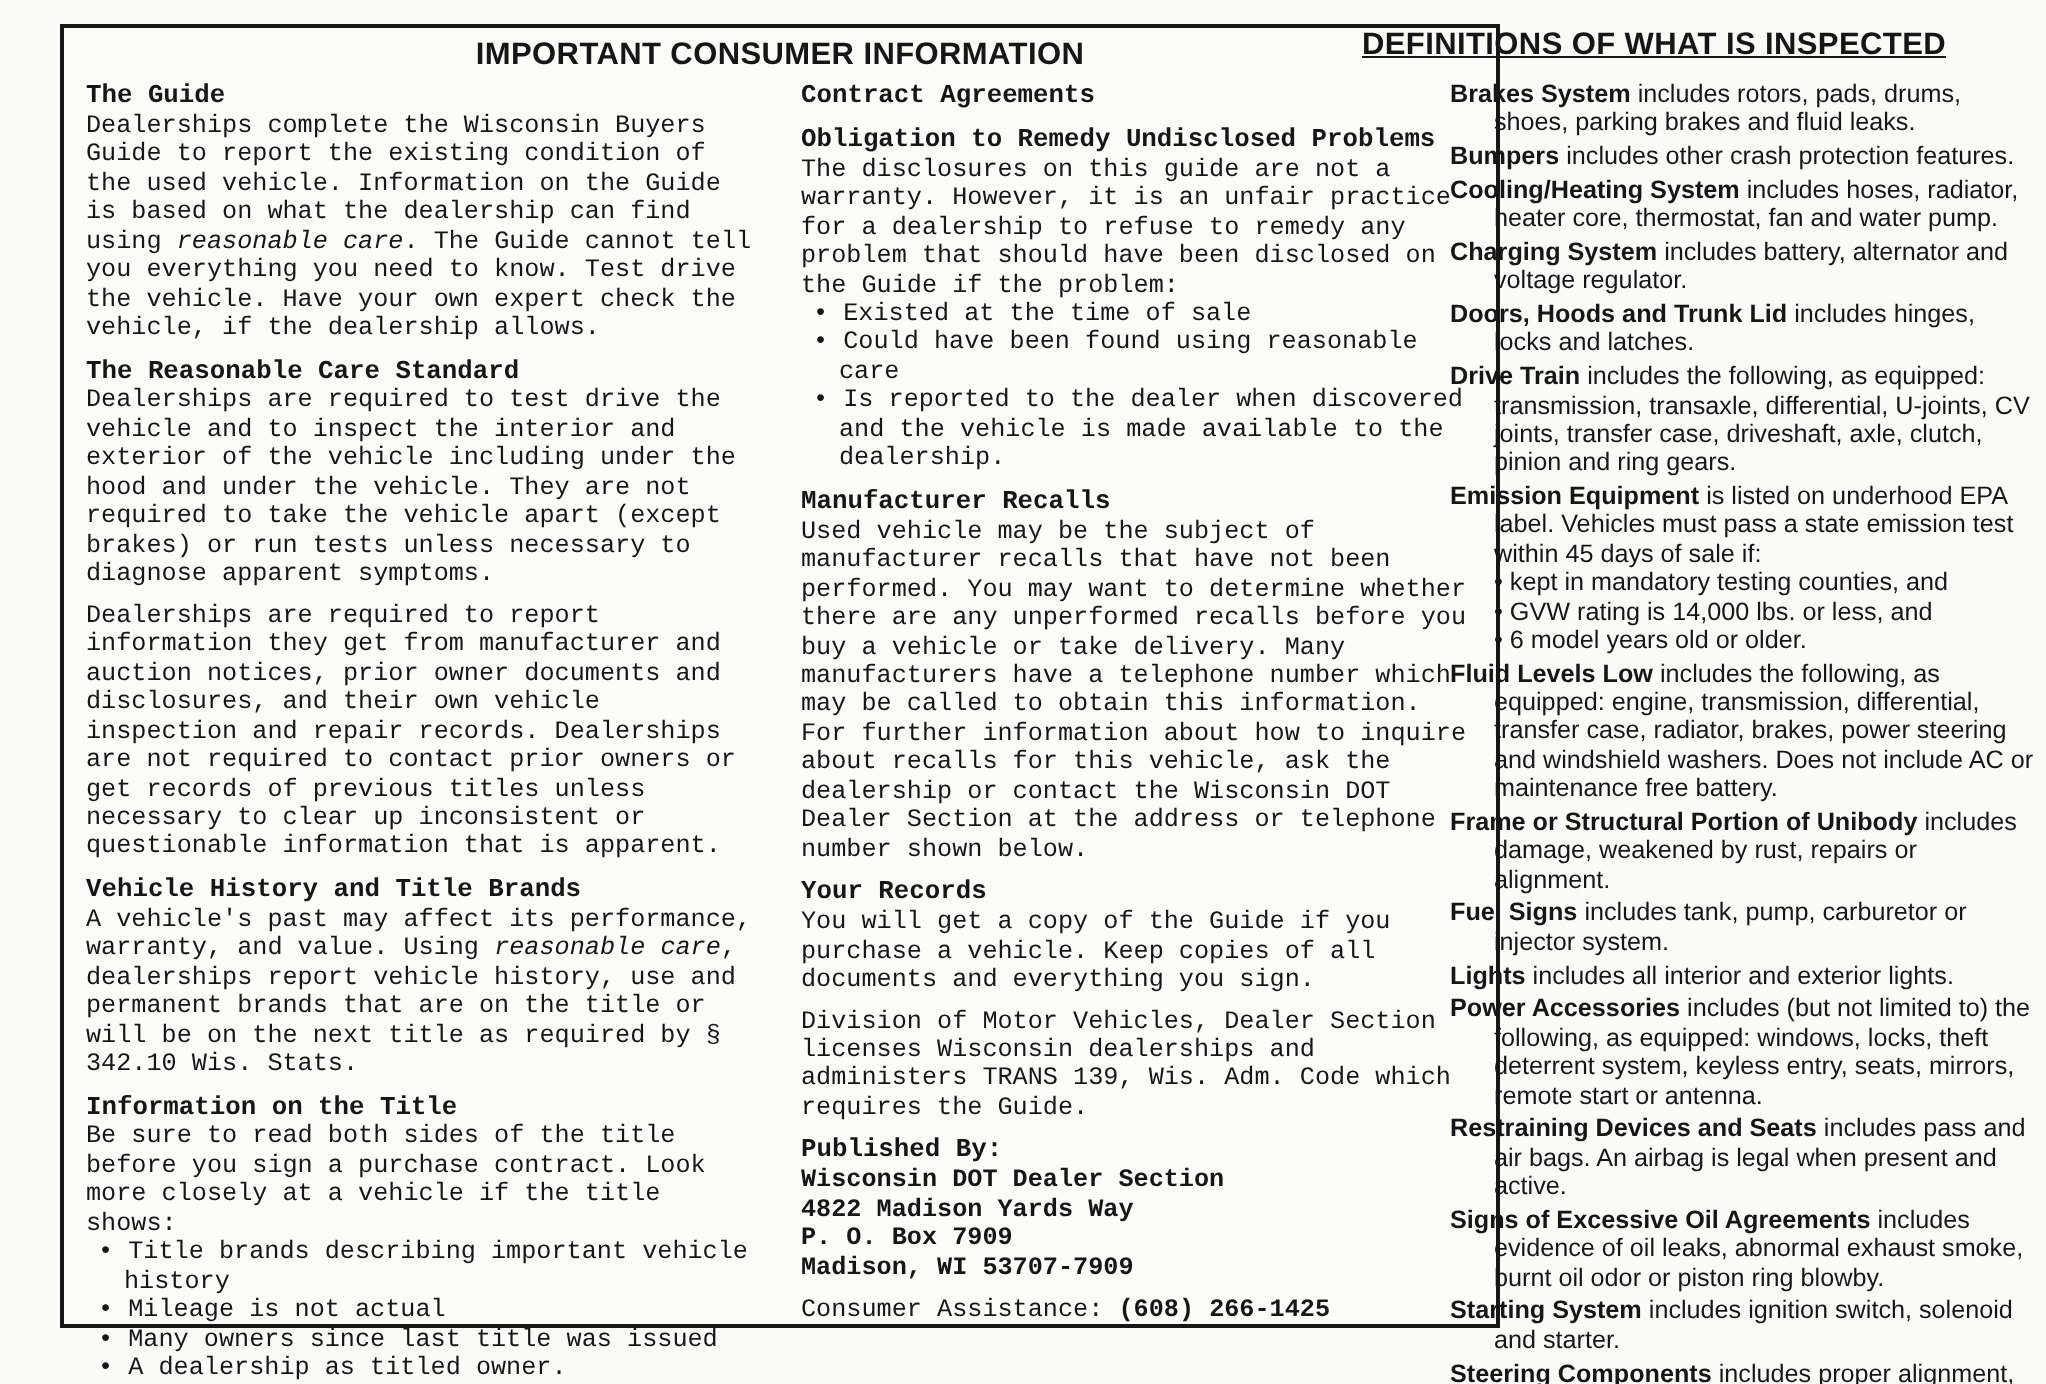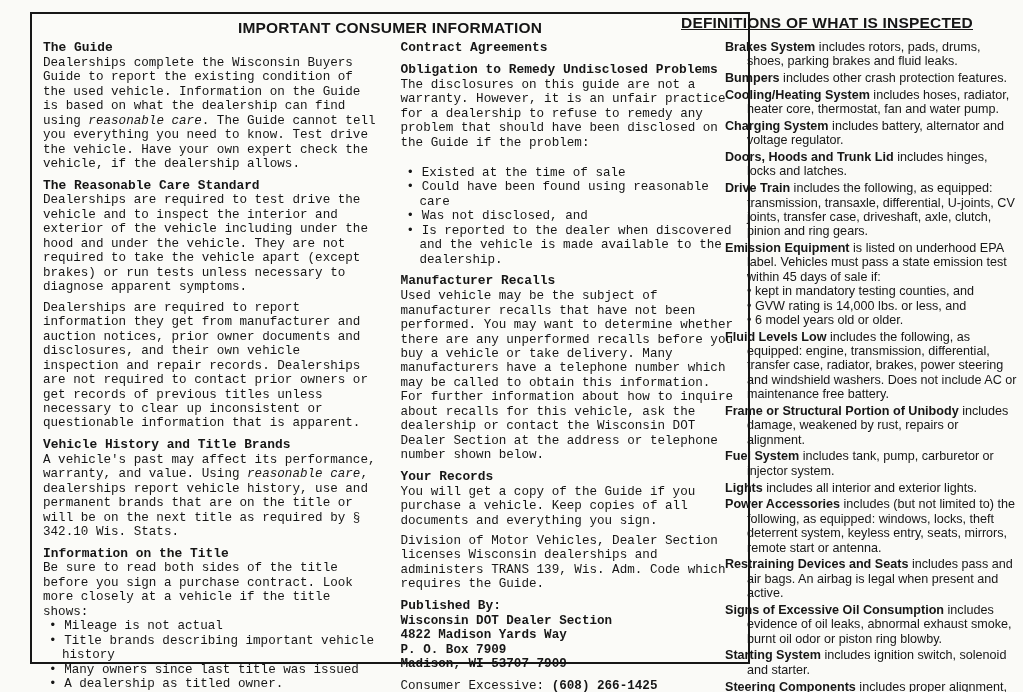--- a/index.html
+++ b/index.html
@@ -115,41 +115,40 @@
 
       <div class="section">
         <div class="h">Vehicle History and Title Brands</div>
         <p><span>A vehicle's past may affect its performance, warranty, and value. Using </span><i>reasonable care</i><span>, dealerships report vehicle history, use and permanent brands that are on the title or will be on the next title as required by § 342.10 Wis. Stats.</span></p>
       </div>
 
       <div class="section">
         <div class="h">Information on the Title</div>
         <p style="margin-bottom:0;">Be sure to read both sides of the title before you sign a purchase contract. Look more closely at a vehicle if the title shows:</p>
         <ul class="bullets">
+          <li>Title brands describing important vehicle history</li>
           <li>Mileage is not actual</li>
-          <li>Title brands describing important vehicle history</li>
           <li>Many owners since last title was issued</li>
           <li>A dealership as titled owner.</li>
         </ul>
         <p>The vehicle's previous owner, whose name and address are on the title, may provide useful information. The dealership will give you the name and address of the prior owner if you ask for it.</p>
       </div>
     </div>
 
     <div class="col">
       <div class="section">
         <div class="h">Contract Agreements</div>
       </div>
 
       <div class="section">
         <div class="h">Obligation to Remedy Undisclosed Problems</div>
-        <p style="margin-bottom:16px;">The disclosures on this guide are not a warranty. However, it is an unfair practice for a dealership to refuse to remedy any problem that should have been disclosed on the Guide if the problem:</p>
+        <p style="margin-bottom:0;">The disclosures on this guide are not a warranty. However, it is an unfair practice for a dealership to refuse to remedy any problem that should have been disclosed on the Guide if the problem:</p>
         <ul class="bullets">
           <li>Existed at the time of sale</li>
           <li>Could have been found using reasonable care</li>
-          <li>Was not disclosed, and</li>
           <li>Is reported to the dealer when discovered and the vehicle is made available to the dealership.</li>
         </ul>
       </div>
 
       <div class="section">
         <div class="h">Manufacturer Recalls</div>
         <p>Used vehicle may be the subject of manufacturer recalls that have not been performed. You may want to determine whether there are any unperformed recalls before you buy a vehicle or take delivery. Many manufacturers have a telephone number which may be called to obtain this information. For further information about how to inquire about recalls for this vehicle, ask the dealership or contact the Wisconsin DOT Dealer Section at the address or telephone number shown below.</p>
       </div>
 
       <div class="section">
@@ -160,21 +159,21 @@
 
       <div class="section">
         <div class="h">Published By:</div>
         <div class="addr">Wisconsin DOT Dealer Section</div>
         <div class="addr">4822 Madison Yards Way</div>
         <div class="addr">P. O. Box 7909</div>
         <div class="addr">Madison, WI 53707-7909</div>
       </div>
 
       <div class="assist">
-        <span>Consumer Excessive:</span>
+        <span>Consumer Assistance:</span>
         <span class="phone">(608) 266-1425</span>
       </div>
     </div>
 
   </div>
 </div>
 
 <div class="defs">
   <div class="defs-title">DEFINITIONS OF WHAT IS INSPECTED</div>
 
@@ -195,26 +194,26 @@
       <li>kept in mandatory testing counties, and</li>
       <li>GVW rating is 14,000 lbs. or less, and</li>
       <li>6 model years old or older.</li>
     </ul>
   </div>
 
   <div class="def"><b>Fluid Levels Low</b> <span>includes the following, as equipped: engine, transmission, differential, transfer case, radiator, brakes, power steering and windshield washers. Does not include AC or maintenance free battery.</span></div>
 
   <div class="def"><b>Frame or Structural Portion of Unibody</b> <span>includes damage, weakened by rust, repairs or alignment.</span></div>
 
-  <div class="def"><b>Fuel System</b> <span>includes tank, pump, carburetor or injector system.</span></div>
+  <div class="def"><b>Fuel Signs</b> <span>includes tank, pump, carburetor or injector system.</span></div>
 
   <div class="def"><b>Lights</b> <span>includes all interior and exterior lights.</span></div>
 
   <div class="def"><b>Power Accessories</b> <span>includes (but not limited to) the following, as equipped: windows, locks, theft deterrent system, keyless entry, seats, mirrors, remote start or antenna.</span></div>
 
   <div class="def"><b>Restraining Devices and Seats</b> <span>includes pass and air bags. An airbag is legal when present and active.</span></div>
 
-  <div class="def"><b>Signs of Excessive Oil Consumption</b> <span>includes evidence of oil leaks, abnormal exhaust smoke, burnt oil odor or piston ring blowby.</span></div>
+  <div class="def"><b>Signs of Excessive Oil Agreements</b> <span>includes evidence of oil leaks, abnormal exhaust smoke, burnt oil odor or piston ring blowby.</span></div>
 
   <div class="def"><b>Starting System</b> <span>includes ignition switch, solenoid and starter.</span></div>
 
   <div class="def"><b>Steering Components</b> <span>includes proper alignment, tie-rod and ball joints.</span></div>
 </div>
 
 </body></html>

